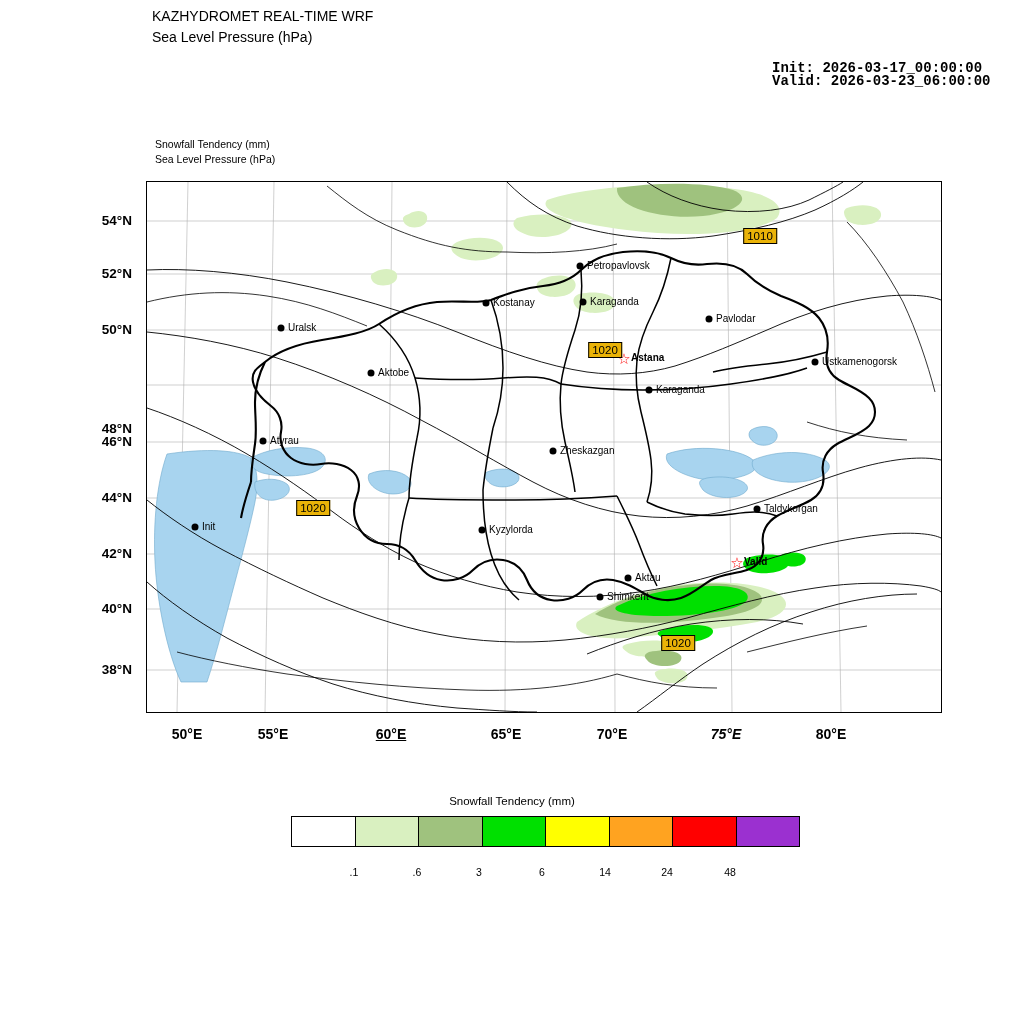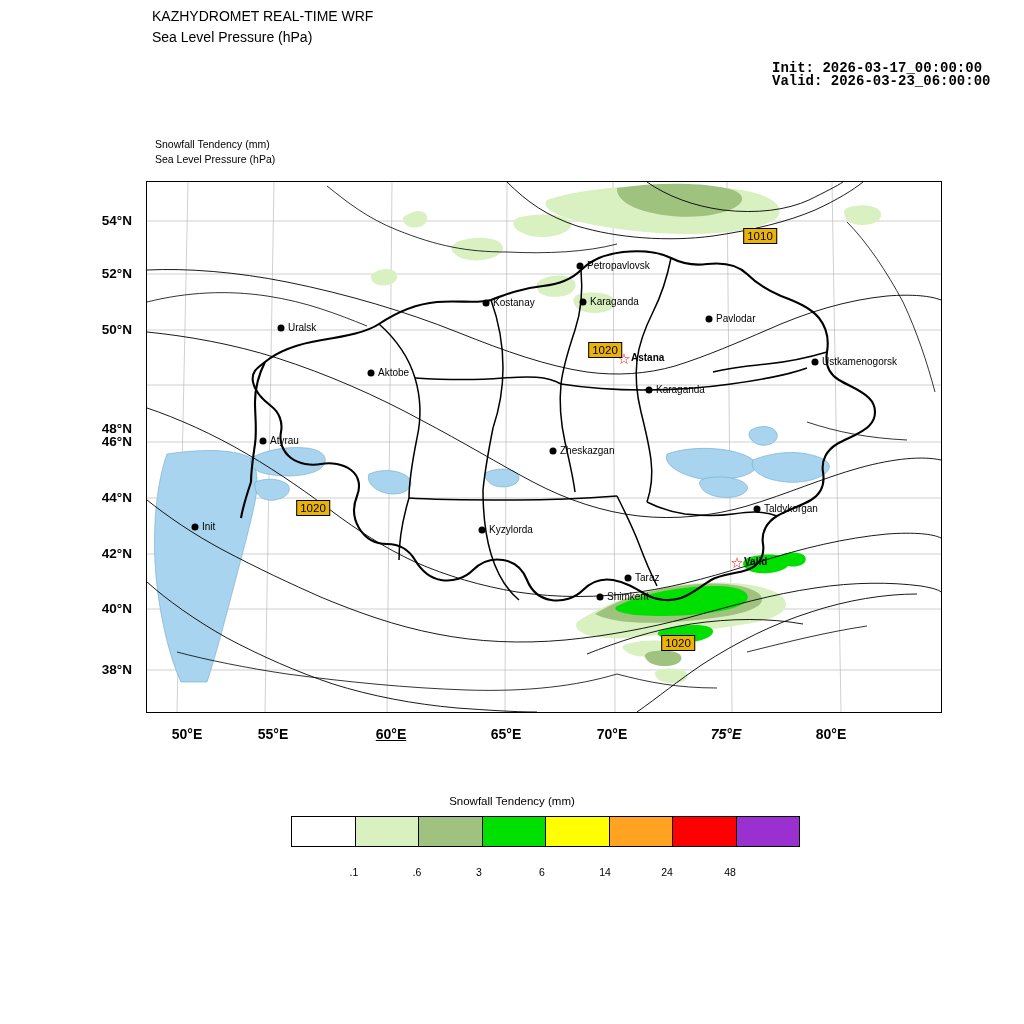--- a/index.html
+++ b/index.html
@@ -242,21 +242,21 @@
       <div class="city" style="left: 335px; top: 348px;">
         <span class="dot"></span>
         <span class="city-label">Kyzylorda</span>
       </div>
       <div class="city capital" style="left: 590px; top: 380px;">
         <span class="star">☆</span>
         <span class="city-label">Valid</span>
       </div>
       <div class="city" style="left: 481px; top: 396px;">
         <span class="dot"></span>
-        <span class="city-label">Taraz</span>
+        <span class="city-label">Aktau</span>
       </div>
       <div class="city" style="left: 453px; top: 415px;">
         <span class="dot"></span>
         <span class="city-label">Shimkent</span>
       </div>
     </div>
 
   <div class="isolabels-layer">
       <div class="isolabel" style="left: 613px; top: 54px;">1010</div>
       <div class="isolabel" style="left: 458px; top: 168px;">1020</div>

